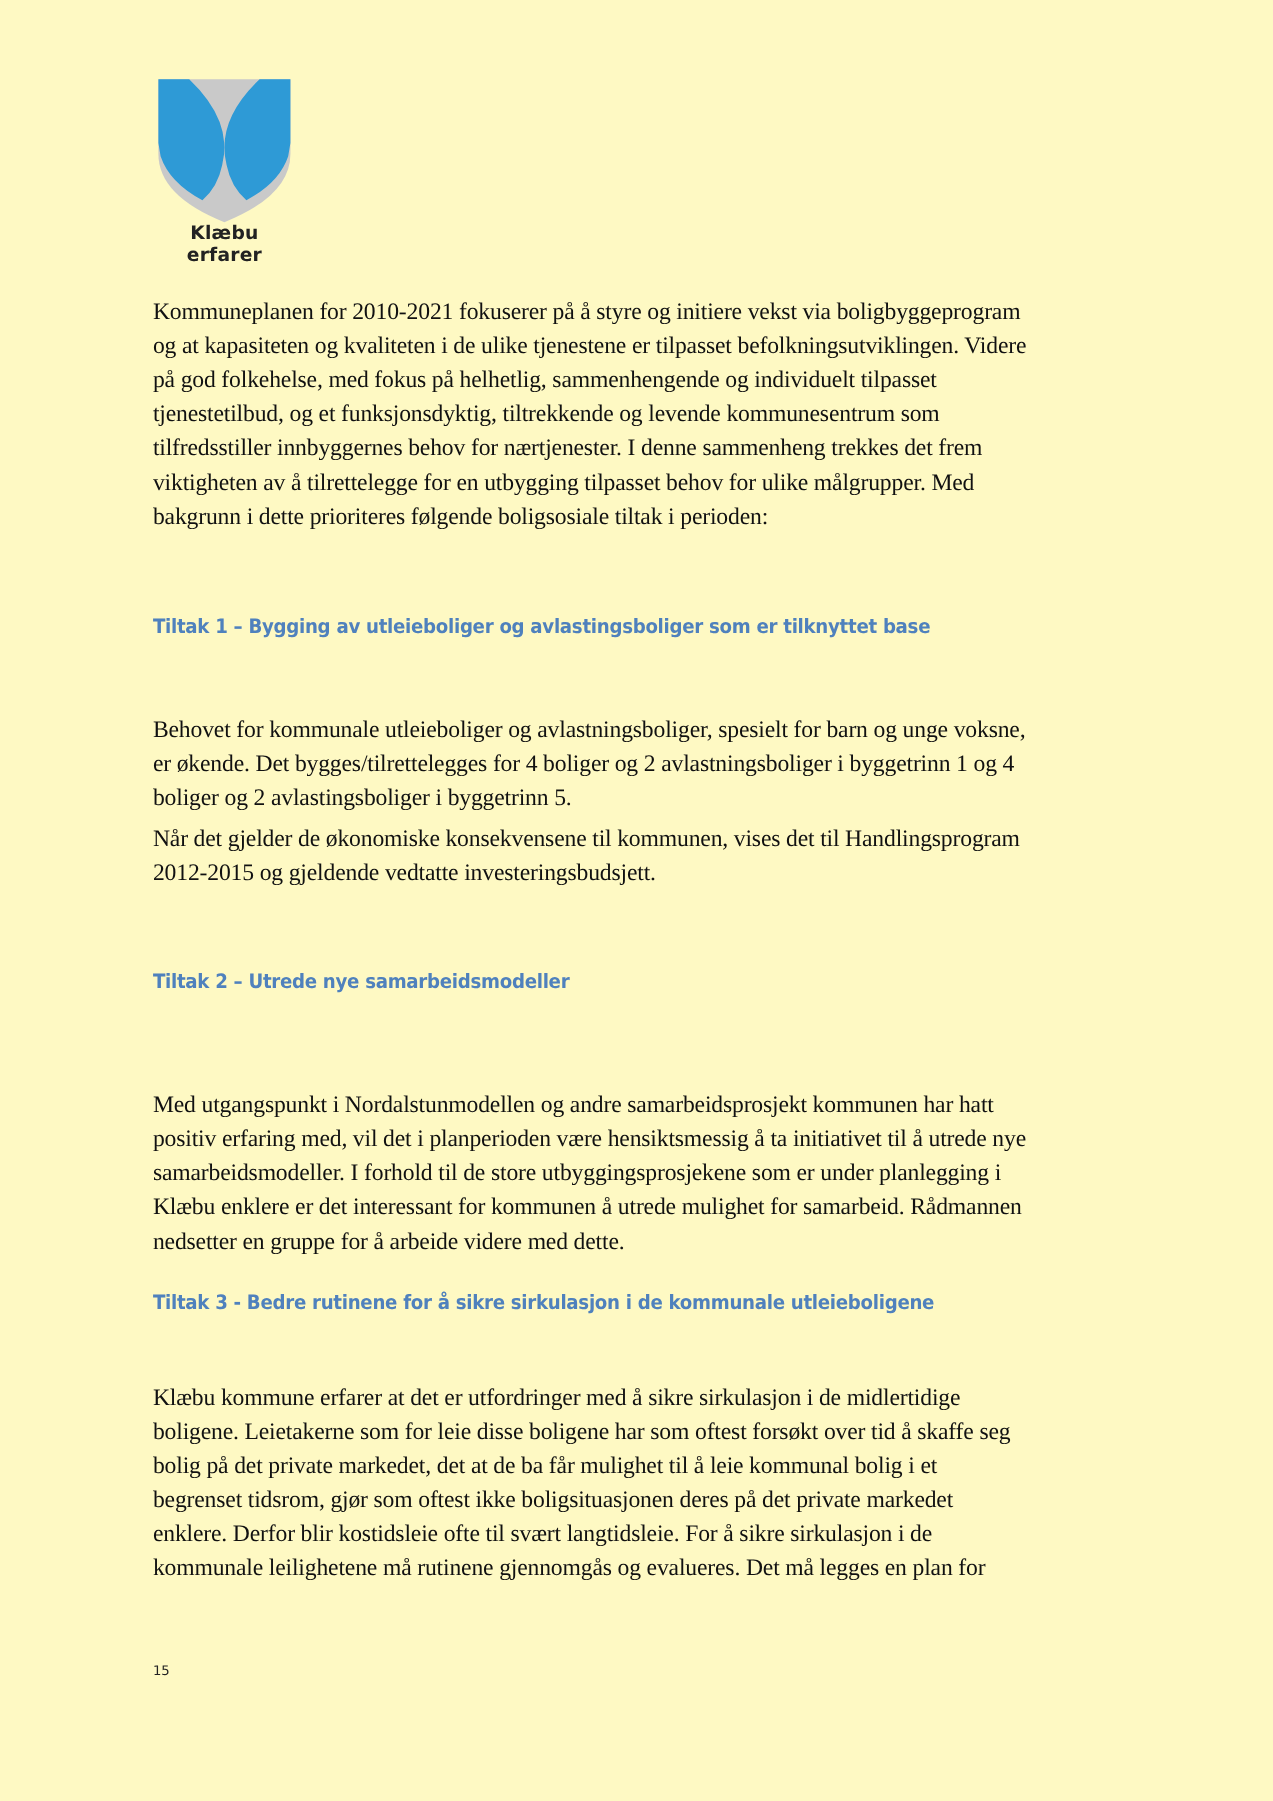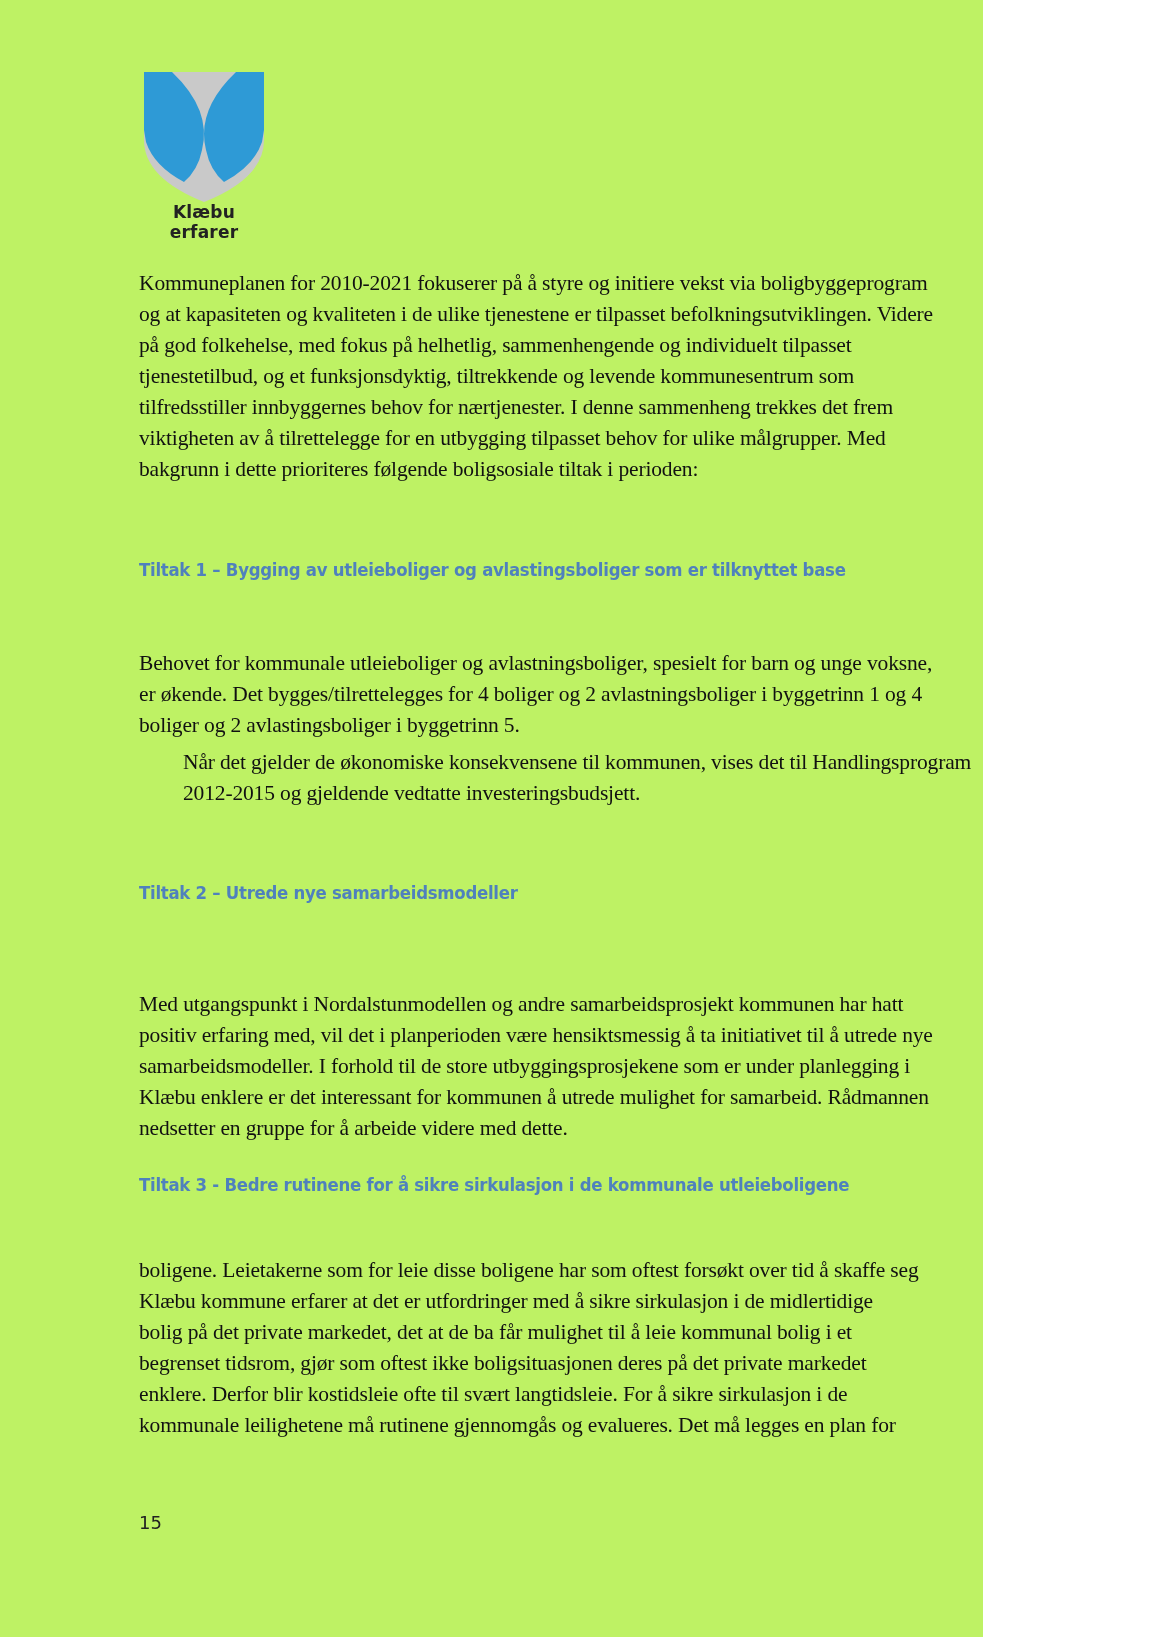--- a/index.html
+++ b/index.html
@@ -1,17 +1,17 @@
 <!DOCTYPE html>
 <html><head>
   <meta charset="utf-8">
   <style>
     html, body { margin: 0; padding: 0; background: #ffffff; }
     body { width: 1157px; height: 1637px; position: relative; overflow: hidden; }
-    .page { position: absolute; left: 0; top: 0; width: 983px; height: 1637px; background: #bef264; text-decoration: underline; }
+    .page { position: absolute; left: 0; top: 0; width: 1157px; height: 1637px; background: #fef9c3; text-decoration: underline; }
 
     .logo { position: absolute; left: 142px; top: 70px; width: 124px; height: 180px; }
     .logo svg { position: absolute; left: 0; top: 0; }
     .logo-text {
       position: absolute; left: 0; width: 124px; text-align: center;
       font-family: "DejaVu Sans", sans-serif; font-weight: bold; font-size: 17px;
       color: #222222; letter-spacing: 0.2px; line-height: 20px;
     }
     .logo-text.l1 { top: 132px; }
     .logo-text.l2 { top: 152px; }
@@ -24,21 +24,21 @@
     .body-text .line { display: block; white-space: nowrap; }
 
     .heading {
       position: absolute; left: 139px; white-space: nowrap;
       font-family: "DejaVu Sans", sans-serif; font-weight: bold; font-size: 18px;
       color: #4f81bd; letter-spacing: -0.3px; transform: scaleX(0.92); transform-origin: left center;
     }
 
     .page-number {
       position: absolute; left: 139px; top: 1512px;
-      font-family: "DejaVu Sans", sans-serif; font-size: 18px; color: #222222;
+      font-family: "DejaVu Sans", sans-serif; font-size: 12px; color: #222222;
     }
   </style>
 </head>
 <body>
 
 <div class="page">
 
   <div class="logo">
     <svg width="124" height="135" viewBox="0 0 124 135">
       <path d="M2,2 L122,2 L122,70 Q122,108 62,132 Q2,108 2,70 Z" fill="#c9c9c9"></path>
@@ -60,40 +60,40 @@
   </div>
 
   <div class="heading" style="top:559px;">Tiltak 1 – Bygging av utleieboliger og avlastingsboliger som er tilknyttet base</div>
 
   <div class="body-text" style="top:633px;margin-top:15px;">
     <span class="line">Behovet for kommunale utleieboliger og avlastningsboliger, spesielt for barn og unge voksne,</span>
     <span class="line">er økende. Det bygges/tilrettelegges for 4 boliger og 2 avlastningsboliger i byggetrinn 1 og 4</span>
     <span class="line">boliger og 2 avlastingsboliger i byggetrinn 5.</span>
   </div>
 
-  <div class="body-text" style="top:747px;margin-left:44px;">
+  <div class="body-text" style="top:747px;">
     <span class="line">Når det gjelder de økonomiske konsekvensene til kommunen, vises det til Handlingsprogram</span>
     <span class="line">2012-2015 og gjeldende vedtatte investeringsbudsjett.</span>
   </div>
 
   <div class="heading" style="top:882px;">Tiltak 2 – Utrede nye samarbeidsmodeller</div>
 
   <div class="body-text" style="top:989px;">
     <span class="line">Med utgangspunkt i Nordalstunmodellen og andre samarbeidsprosjekt kommunen har hatt</span>
     <span class="line">positiv erfaring med, vil det i planperioden være hensiktsmessig å ta initiativet til å utrede nye</span>
     <span class="line">samarbeidsmodeller. I forhold til de store utbyggingsprosjekene som er under planlegging i</span>
     <span class="line">Klæbu enklere er det interessant for kommunen å utrede mulighet for samarbeid. Rådmannen</span>
     <span class="line">nedsetter en gruppe for å arbeide videre med dette.</span>
   </div>
 
   <div class="heading" style="top:1174px;">Tiltak 3 - Bedre rutinene for å sikre sirkulasjon i de kommunale utleieboligene</div>
 
   <div class="body-text" style="top:1255px;">
+    <span class="line">Klæbu kommune erfarer at det er utfordringer med å sikre sirkulasjon i de midlertidige</span>
     <span class="line">boligene. Leietakerne som for leie disse boligene har som oftest forsøkt over tid å skaffe seg</span>
-    <span class="line">Klæbu kommune erfarer at det er utfordringer med å sikre sirkulasjon i de midlertidige</span>
     <span class="line">bolig på det private markedet, det at de ba får mulighet til å leie kommunal bolig i et</span>
     <span class="line">begrenset tidsrom, gjør som oftest ikke boligsituasjonen deres på det private markedet</span>
     <span class="line">enklere. Derfor blir kostidsleie ofte til svært langtidsleie. For å sikre sirkulasjon i de</span>
     <span class="line">kommunale leilighetene må rutinene gjennomgås og evalueres. Det må legges en plan for</span>
   </div>
 
   <div class="page-number">15</div>
 
 </div>
 

